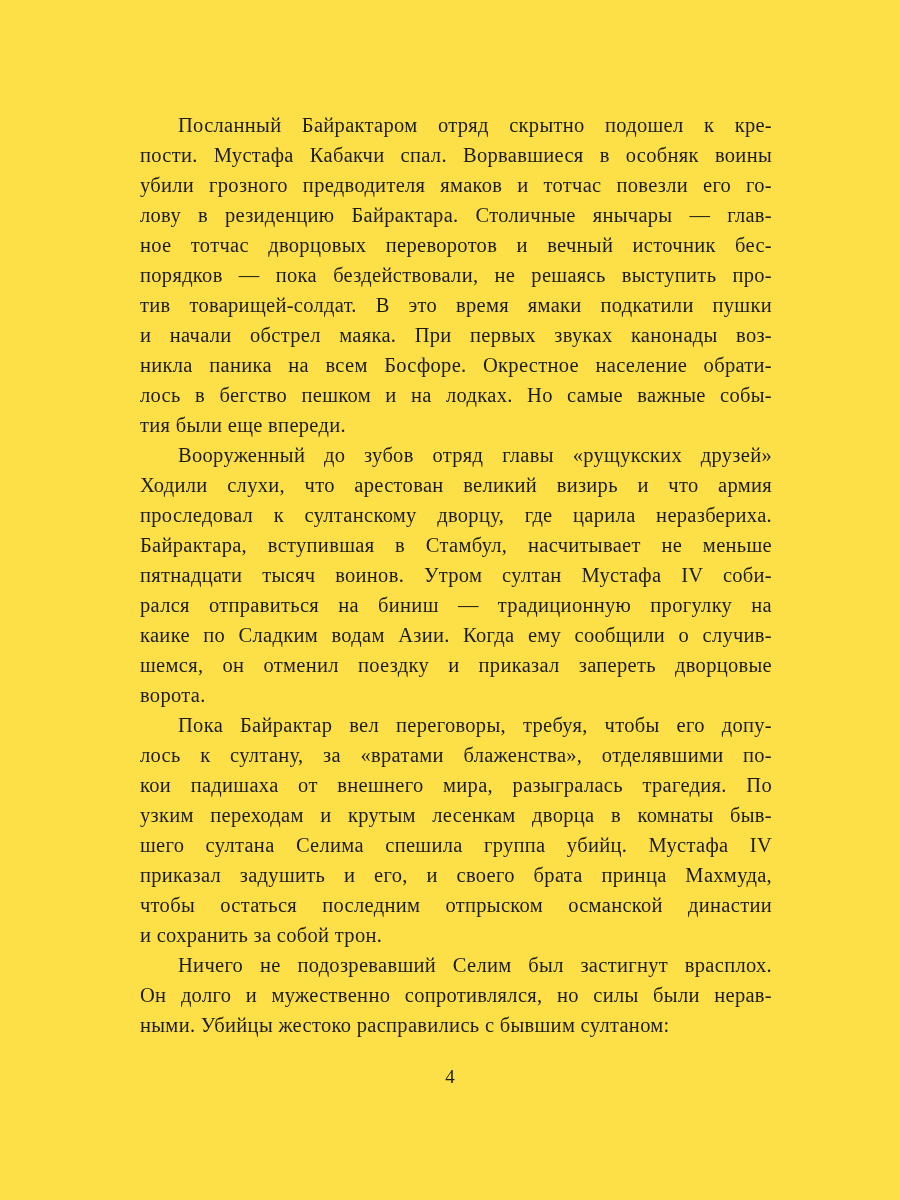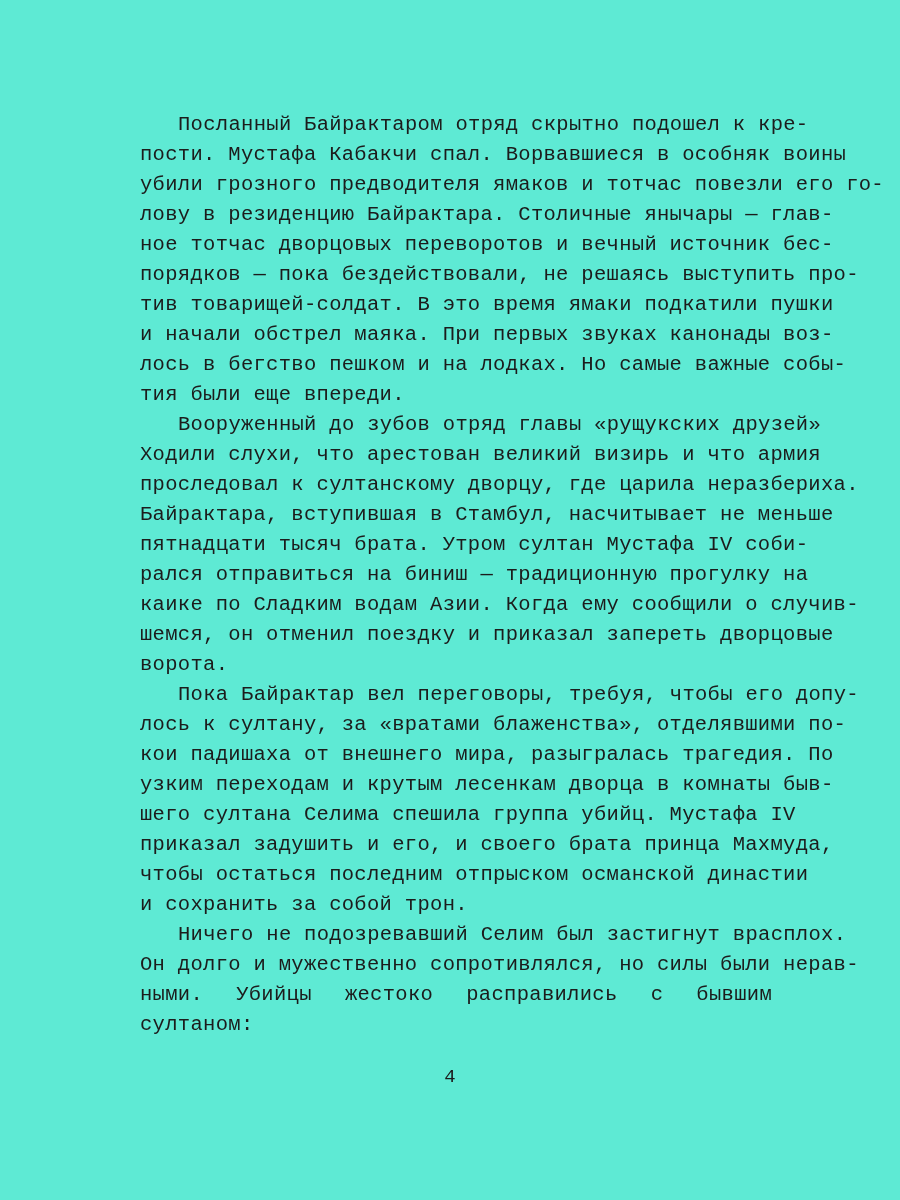--- a/index.html
+++ b/index.html
@@ -4,22 +4,22 @@
 <style>
   html, body {
     margin: 0;
     padding: 0;
     background: #ffffff;
   }
   .book-page {
     position: relative;
     width: 900px;
     height: 1200px;
-    background: #5eead4;
-    font-family: Liberation Mono, monospace;
+    background: #fde047;
+    font-family: Liberation Serif, serif;
     color: #1c1c1c;
     overflow: hidden;
   }
   .text-block {
     position: absolute;
     left: 140px;
     top: 110px;
     width: 632px;
     font-size: 20.5px;
     line-height: 30px;
@@ -59,30 +59,31 @@
 
     <div class="paragraph">
       <div class="line first">Посланный Байрактаром отряд скрытно подошел к кре-</div>
       <div class="line">пости. Мустафа Кабакчи спал. Ворвавшиеся в особняк воины</div>
       <div class="line">убили грозного предводителя ямаков и тотчас повезли его го-</div>
       <div class="line">лову в резиденцию Байрактара. Столичные янычары — глав-</div>
       <div class="line">ное тотчас дворцовых переворотов и вечный источник бес-</div>
       <div class="line">порядков — пока бездействовали, не решаясь выступить про-</div>
       <div class="line">тив товарищей-солдат. В это время ямаки подкатили пушки</div>
       <div class="line">и начали обстрел маяка. При первых звуках канонады воз-</div>
+      <div class="line">никла паника на всем Босфоре. Окрестное население обрати-</div>
       <div class="line">лось в бегство пешком и на лодках. Но самые важные собы-</div>
       <div class="line last">тия были еще впереди.</div>
     </div>
 
     <div class="paragraph">
       <div class="line first">Вооруженный до зубов отряд главы «рущукских друзей»</div>
       <div class="line">Ходили слухи, что арестован великий визирь и что армия</div>
       <div class="line">проследовал к султанскому дворцу, где царила неразбериха.</div>
       <div class="line">Байрактара, вступившая в Стамбул, насчитывает не меньше</div>
-      <div class="line">пятнадцати тысяч брата. Утром султан Мустафа IV соби-</div>
+      <div class="line">пятнадцати тысяч воинов. Утром султан Мустафа IV соби-</div>
       <div class="line">рался отправиться на биниш — традиционную прогулку на</div>
       <div class="line">каике по Сладким водам Азии. Когда ему сообщили о случив-</div>
       <div class="line">шемся, он отменил поездку и приказал запереть дворцовые</div>
       <div class="line last">ворота.</div>
     </div>
 
     <div class="paragraph">
       <div class="line first">Пока Байрактар вел переговоры, требуя, чтобы его допу-</div>
       <div class="line">лось к султану, за «вратами блаженства», отделявшими по-</div>
       <div class="line">кои падишаха от внешнего мира, разыгралась трагедия. По</div>

